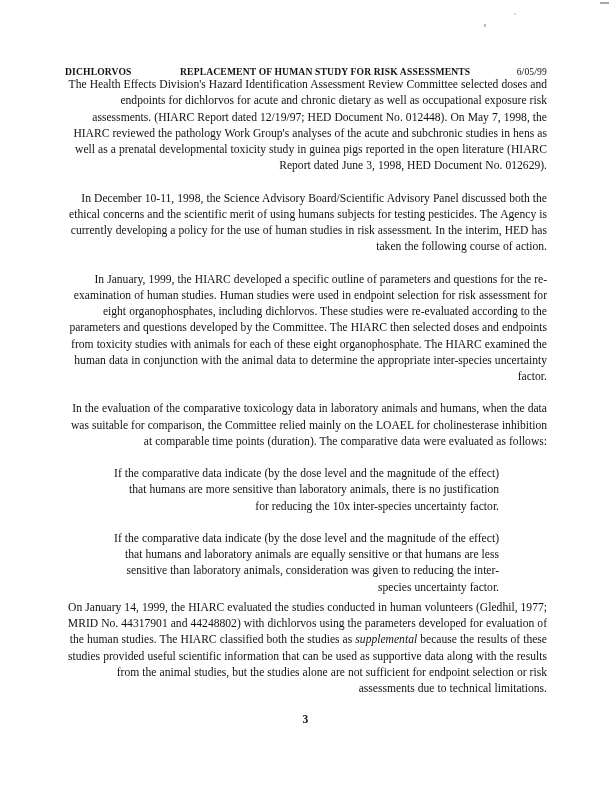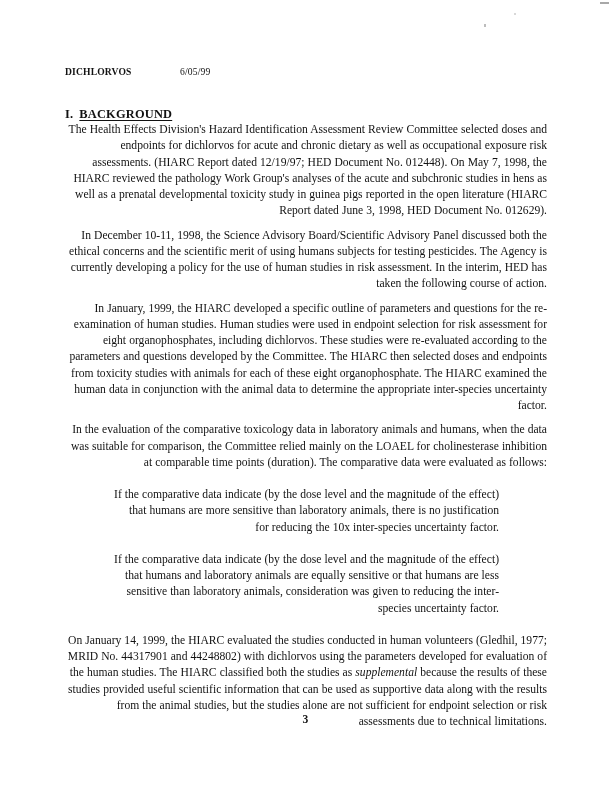--- a/index.html
+++ b/index.html
@@ -60,25 +60,25 @@
     text-underline-offset: 1.5px;
   }
 
   p.body {
     margin: 0;
     font-size: 11.6px;
     line-height: 16.25px;
     text-align: right;
     word-spacing: 0.15px;
   }
-  p.body + p.body { margin-top: 8px; }
+  p.body + p.body { margin-top: 16px; }
   .first-para { margin-top: 24px; }
 
   .block-quote {
-    margin: 16px 0 16px 0;
+    margin: 16px 0 4px 0;
     padding-left: 48px;
     width: 404px;
     box-sizing: content-box;
   }
   .block-quote p.body {
     width: 386px;
   }
   .block-quote p.body + p.body { margin-top: 16px; }
 
   .page-number {
@@ -98,26 +98,24 @@
 <div class="page">
 
   <div class="speck speck-a"></div>
   <div class="speck speck-b"></div>
   <div class="speck speck-c"></div>
 
   <div class="content">
 
     <div class="running-head">
       <span class="rh-subject">DICHLORVOS</span>
+      <span class="rh-title">REPLACEMENT OF HUMAN STUDY FOR  RISK ASSESSMENTS</span>
       <span class="rh-date">6/05/99</span>
     </div>
 
-    <div class="section-heading">
-      <span class="num">I.</span><span class="title">BACKGROUND</span>
-    </div>
 
     <p class="body first-para">The Health Effects Division's Hazard Identification Assessment Review Committee selected doses and endpoints for dichlorvos for acute and chronic dietary as well as occupational exposure risk assessments. (HIARC Report dated 12/19/97; HED Document No. 012448).  On May 7, 1998, the HIARC reviewed the pathology Work Group's analyses of the acute and subchronic studies in hens as well as a prenatal developmental toxicity study in guinea pigs reported in the open literature (HIARC Report dated June 3, 1998, HED Document No. 012629).</p>
 
     <p class="body">In December 10-11, 1998, the Science Advisory Board/Scientific Advisory Panel discussed both the ethical concerns and the scientific merit of using humans subjects for testing pesticides.  The Agency is currently developing a policy for the use of human studies in risk assessment.  In the interim, HED has taken the following course of action.</p>
 
     <p class="body">In January, 1999, the HIARC developed a specific outline of parameters and questions for the re-examination of human studies.  Human studies were used in endpoint selection for risk assessment for eight organophosphates, including dichlorvos.  These studies were re-evaluated according to the parameters and questions developed by the Committee.  The HIARC then selected doses and endpoints from toxicity studies with animals for each of these eight organophosphate. The HIARC examined the human data in conjunction with the animal data to determine the appropriate inter-species uncertainty factor.</p>
 
     <p class="body">In the evaluation of the comparative toxicology data in laboratory animals and humans, when the data was suitable for comparison, the Committee relied mainly on the LOAEL for cholinesterase inhibition at comparable time points (duration). The comparative data were evaluated as follows:</p>
 
     <div class="block-quote">

